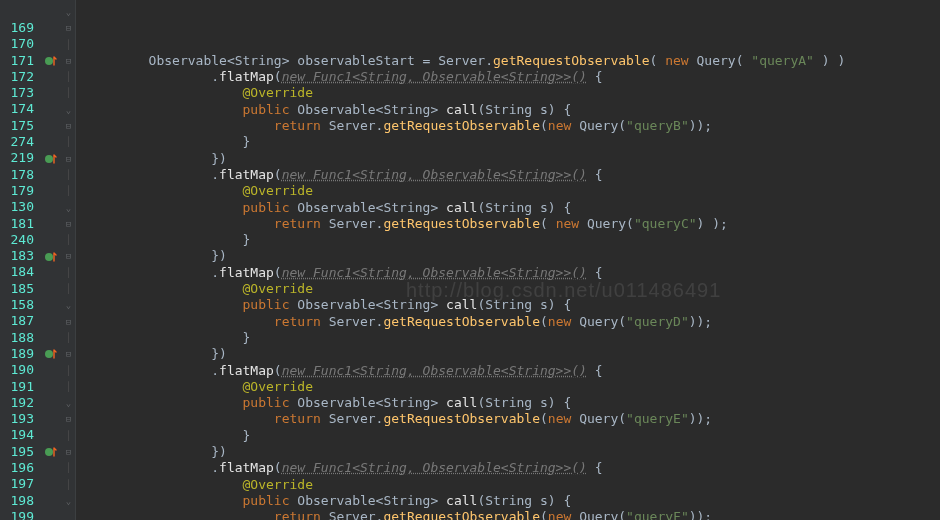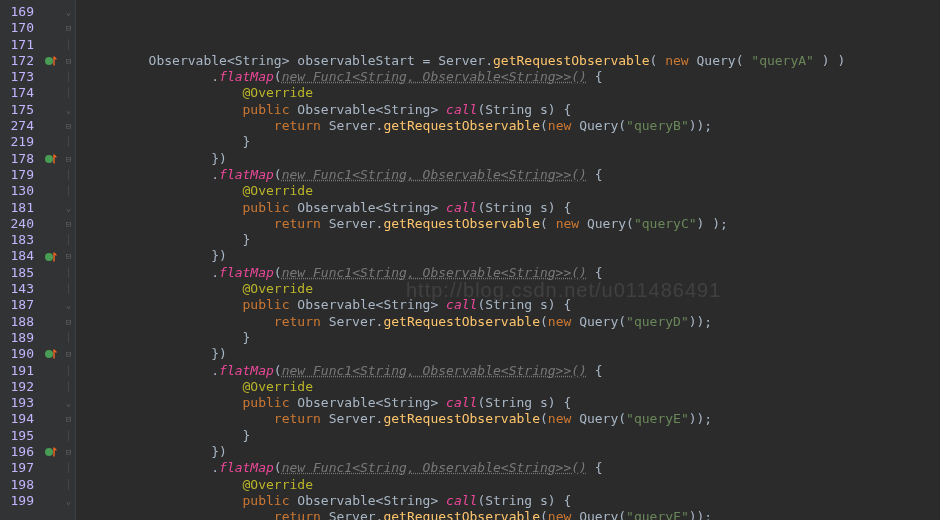--- a/index.html
+++ b/index.html
@@ -16,23 +16,23 @@
   }
   .editor {
     display: flex;
     width: 940px;
     height: 520px;
     position: relative;
   }
   .gutter-line-numbers {
     width: 40px;
     background: #313335;
-    color: #c4b5fd;
+    color: #5eead4;
     text-align: right;
-    padding: 4px 6px 0 0;
+    padding: 20px 6px 0 0;
     box-sizing: border-box;
     user-select: none;
   }
   .gutter-line-numbers div { height: 16.3px; }
   .gutter-icons {
     width: 22px;
     background: #313335;
     position: relative;
     padding-top: 4px;
     box-sizing: border-box;
@@ -54,21 +54,21 @@
     padding: 4px 0 0 10px;
     box-sizing: border-box;
     white-space: pre;
     position: relative;
   }
   .code .ln { height: 16.3px; }
   
   .kw { color: #cc7832; }      
   .ann { color: #bbb529; }       
   .method-italic { color: #ffc66d; } 
-  .method { color: #ec4899; font-style: italic; }    
+  .method { color: #e5e5e5; }    
   .str { color: #6a8759; }       
   .param-hint { color:#787878; font-style: italic; text-decoration: underline; text-decoration-style: dotted; text-align: right; }
 
   
   .watermark {
     position: absolute;
     left: 330px;
     top: 282px;
     color: rgba(200,200,200,0.14);
     font-family: Liberation Sans, sans-serif;
@@ -97,21 +97,21 @@
       <div>274</div>
       <div>219</div>
       <div>178</div>
       <div>179</div>
       <div>130</div>
       <div>181</div>
       <div>240</div>
       <div>183</div>
       <div>184</div>
       <div>185</div>
-      <div>143</div>
+      <div>158</div>
       <div>187</div>
       <div>188</div>
       <div>189</div>
       <div>190</div>
       <div>191</div>
       <div>192</div>
       <div>193</div>
       <div>194</div>
       <div>195</div>
       <div>196</div>

